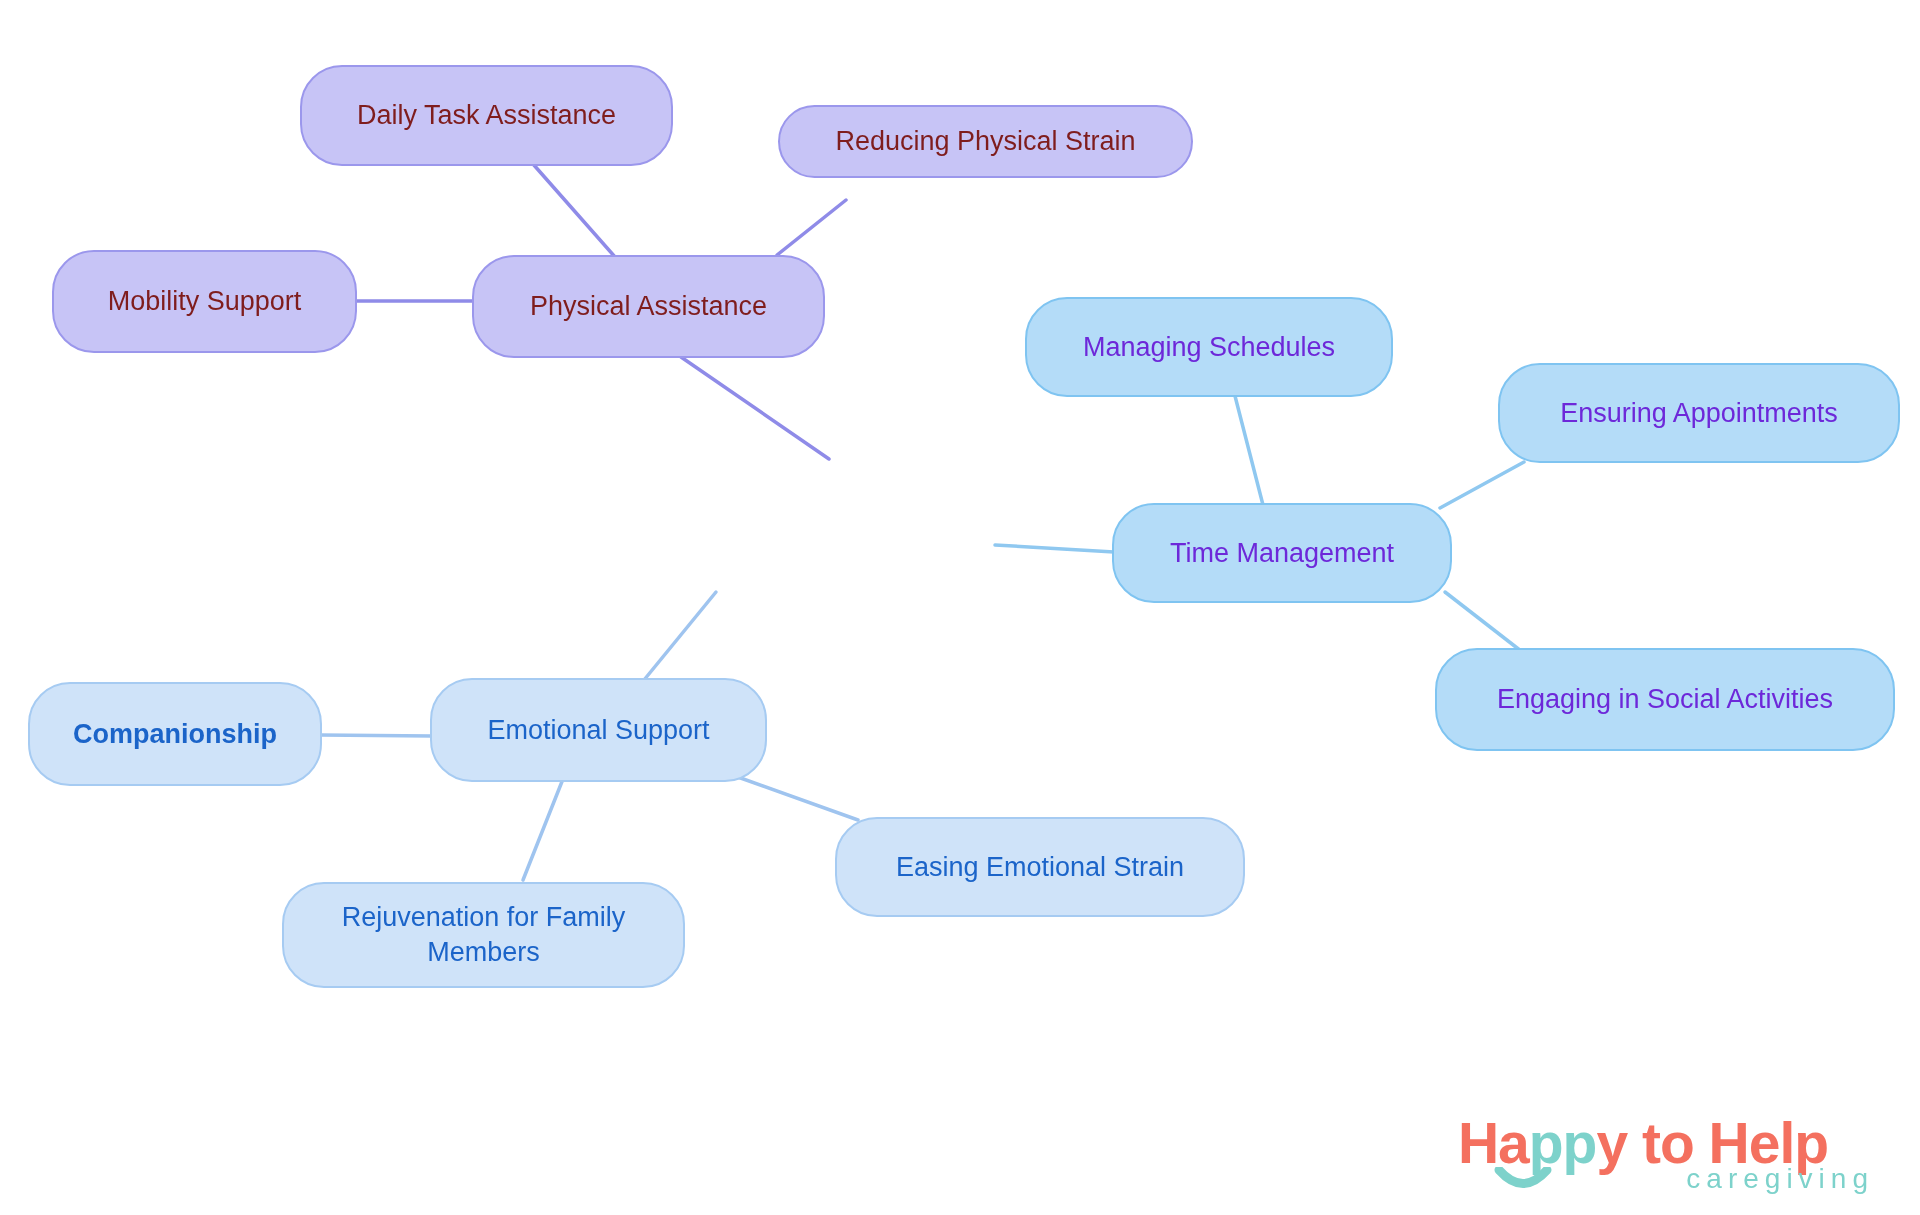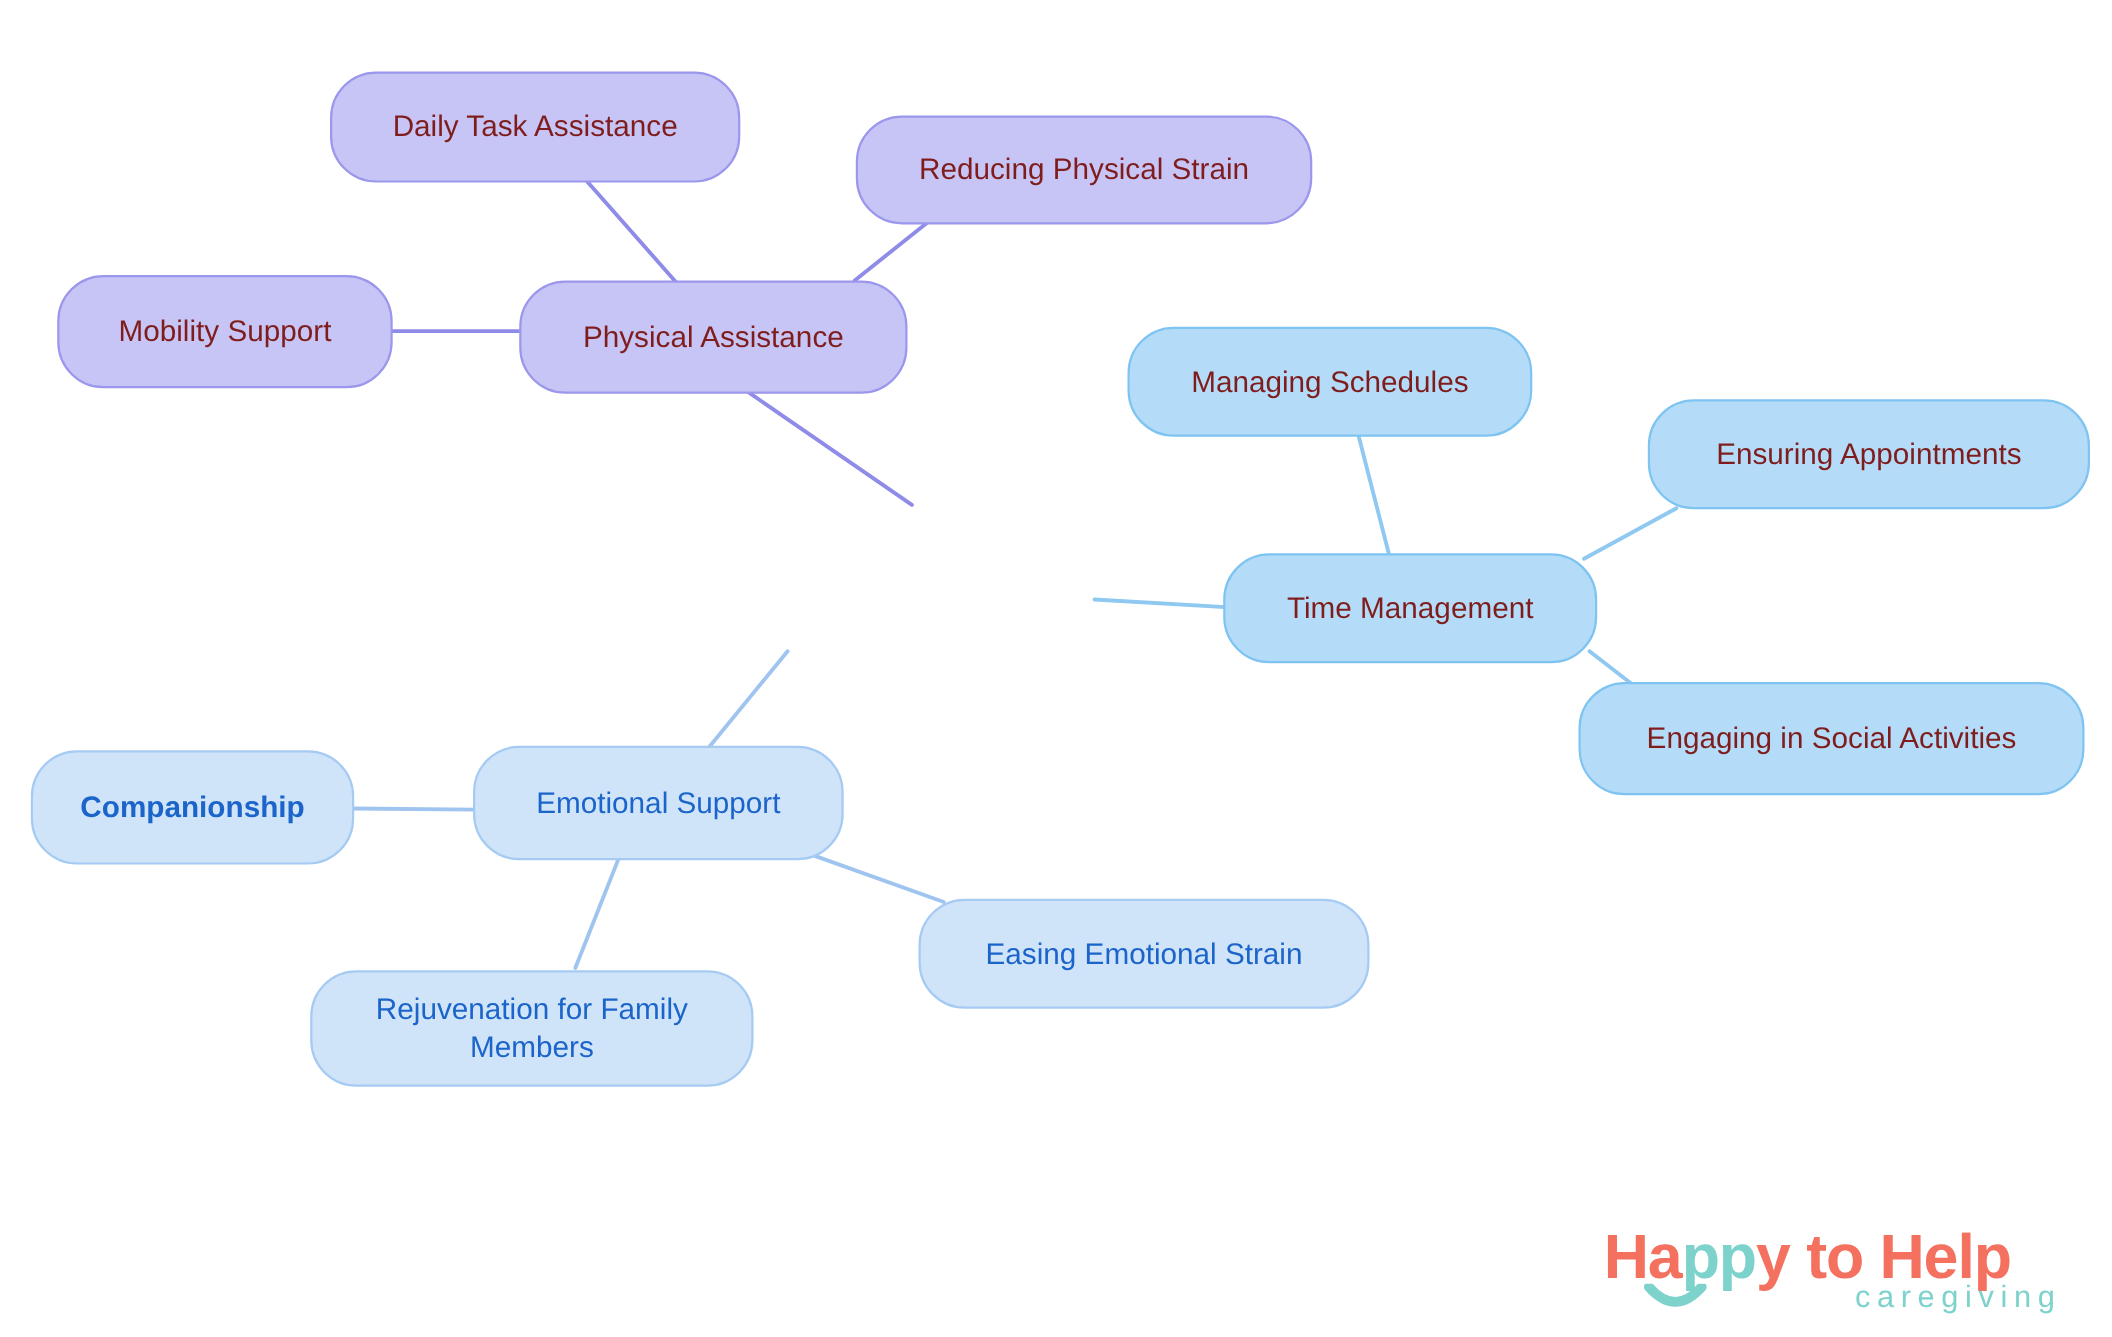--- a/index.html
+++ b/index.html
@@ -24,21 +24,21 @@
     cursor:default;
   }
   .center-node{
     background:#10171F;
     color:#F5F7FA;
     border:none;
     border-radius:46px;
     padding:0 46px;
   }
   .purple{background:#C7C4F6;border-color:#9B97EC;color:#7f1d1d;}
-  .blue{background:#B4DCF8;border-color:#7FC4F1;color:#7f1d1d;}
+  .blue{background:#B4DCF8;border-color:#7FC4F1;color:#6d28d9;}
   .lightblue{background:#CFE3F9;border-color:#A6CBF2;color:#1B64C9;}
 
   
   .logo{position:absolute;right:40px;bottom:16px;width:474px;height:86px;}
   .logo-headline{
     font-size:57px;font-weight:bold;letter-spacing:-1px;
     white-space:nowrap;line-height:60px;text-align:center;
   }
   .coral{color:#F4705F;}
   .teal{color:#7DD2CB;}
@@ -67,27 +67,27 @@
 
     <line x1="716" y1="592" x2="644" y2="680" stroke-width="3.5" stroke-linecap="round" stroke="#9FC4EF"></line>
     <line x1="320" y1="735" x2="432" y2="736" stroke-width="3.5" stroke-linecap="round" stroke="#9FC4EF"></line>
     <line x1="735" y1="776" x2="858" y2="820" stroke-width="3.5" stroke-linecap="round" stroke="#9FC4EF"></line>
     <line x1="563" y1="779" x2="523" y2="880" stroke-width="3.5" stroke-linecap="round" stroke="#9FC4EF"></line>
   </svg>
 
 
   <div class="node purple" style="left:472px;top:255px;width:353px;height:103px;">Physical Assistance</div>
   <div class="node purple" style="left:300px;top:65px;width:373px;height:101px;">Daily Task Assistance</div>
-  <div class="node purple" style="left:778px;top:105px;width:415px;height:99px;">Reducing Physical Strain</div>
+  <div class="node purple" style="left:778px;top:105px;width:415px;height:73px;">Reducing Physical Strain</div>
   <div class="node purple" style="left:52px;top:250px;width:305px;height:103px;">Mobility Support</div>
 
   <div class="node blue" style="left:1112px;top:503px;width:340px;height:100px;">Time Management</div>
   <div class="node blue" style="left:1025px;top:297px;width:368px;height:100px;">Managing Schedules</div>
   <div class="node blue" style="left:1498px;top:363px;width:402px;height:100px;">Ensuring Appointments</div>
-  <div class="node blue" style="left:1435px;top:620px;width:460px;height:103px;">Engaging in Social Activities</div>
+  <div class="node blue" style="left:1435px;top:648px;width:460px;height:103px;">Engaging in Social Activities</div>
 
   <div class="node lightblue" style="left:430px;top:678px;width:337px;height:104px;">Emotional Support</div>
   <div class="node lightblue" style="left:28px;top:682px;width:294px;height:104px;font-weight:bold;">Companionship</div>
   <div class="node lightblue" style="left:835px;top:817px;width:410px;height:100px;">Easing Emotional Strain</div>
   <div class="node lightblue" style="left:282px;top:882px;width:403px;height:106px;">Rejuvenation for Family Members</div>
 
   <div class="logo">
     <div class="logo-headline"><span class="coral">Ha</span><span class="teal">pp</span><span class="coral">y to Help</span></div>
     <svg class="logo-smile" width="62" height="30" viewBox="0 0 62 30">
       <path d="M7,3 Q31,30 55,3" fill="none" stroke="#7DD2CB" stroke-width="9" stroke-linecap="round"></path>

